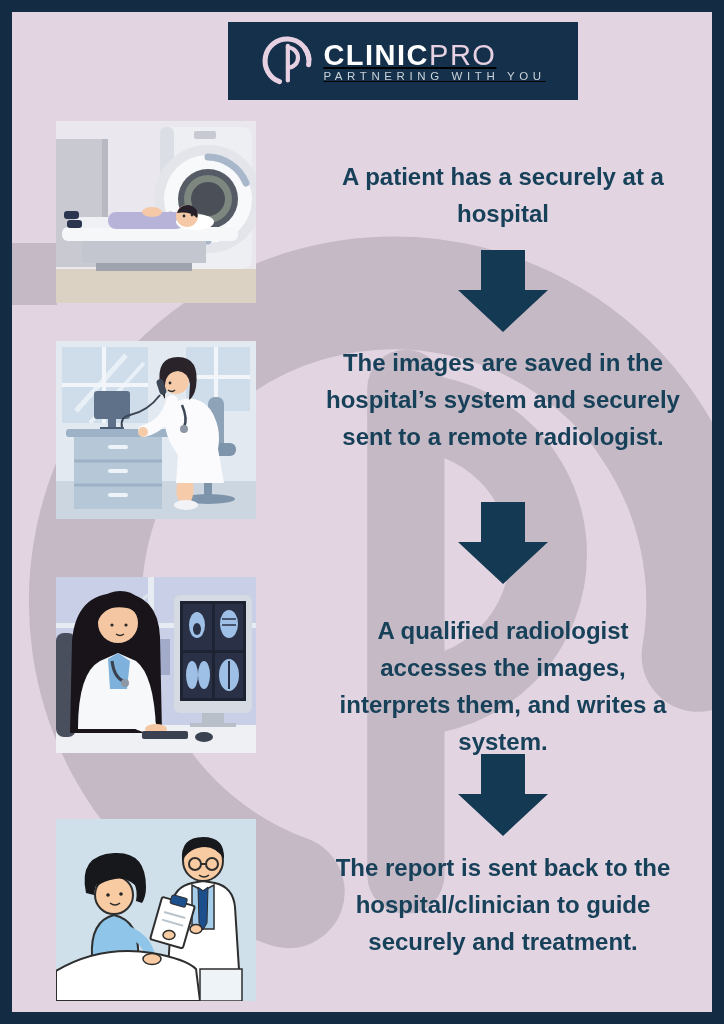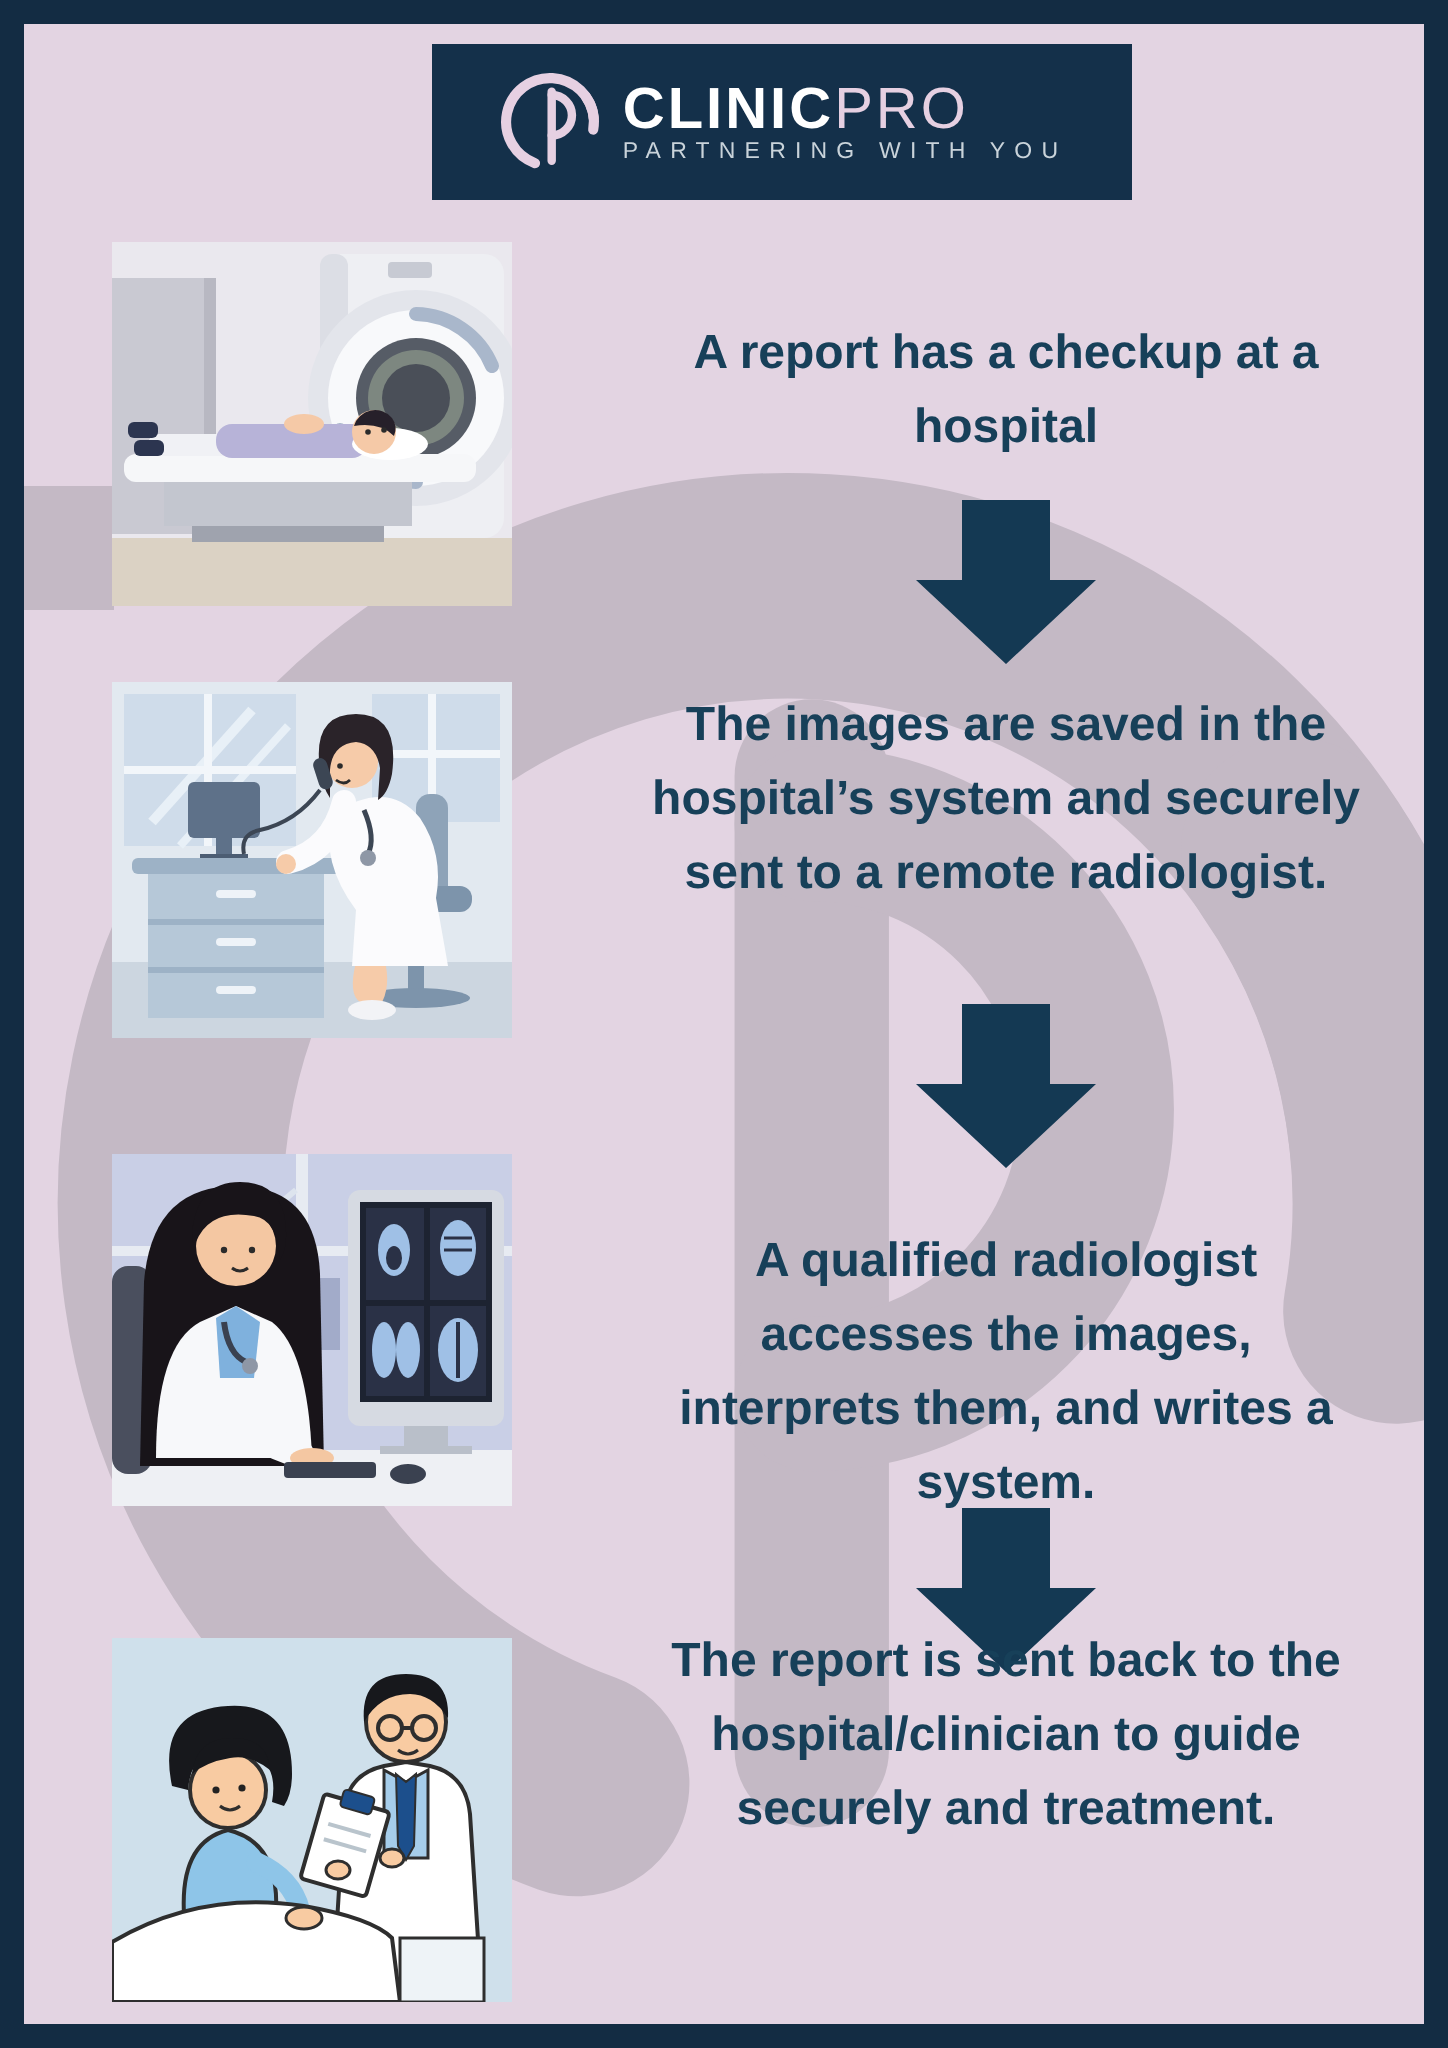--- a/index.html
+++ b/index.html
@@ -19,23 +19,23 @@
     border:12px solid var(--frame-navy);
     background:var(--bg-pink);
     overflow:hidden;
     font-family:"Liberation Sans", sans-serif;
   }
   
   .watermark{position:absolute;left:2px;top:210px;width:760px;height:760px;}
   .wm-patch{position:absolute;left:0;top:231px;width:45px;height:62px;background:var(--wm-grey);}
   
   .logo-box{
-    position:absolute;left:204px;top:10px;width:350px;height:78px;
+    position:absolute;left:216px;top:10px;width:350px;height:78px;
     background:var(--logo-navy);
-    display:flex;align-items:center;justify-content:center;gap:9px;
+    display:flex;align-items:center;justify-content:center;gap:9px;text-decoration:underline;
   }
   .logo-text{display:flex;flex-direction:column;}
   .brand-line{font-size:29px;line-height:30px;letter-spacing:1.5px;white-space:nowrap;}
   .brand-primary{color:#ffffff;font-weight:700;}
   .brand-secondary{color:var(--logo-pink);font-weight:300;}
   .tagline{margin-top:0;font-size:11.5px;font-weight:400;letter-spacing:4.6px;color:#c9d3da;white-space:nowrap;}
   
   .step-img{position:absolute;left:44px;width:200px;overflow:hidden;}
   .step-img svg{display:block;}
   #img1{top:109px;height:182px;}
@@ -44,21 +44,21 @@
   #img4{top:807px;height:182px;}
   
   .step-text{
     position:absolute;left:286px;width:410px;
     text-align:center;color:var(--text-navy);
     font-size:24px;line-height:37px;font-weight:700;
   }
   #txt1{top:146px;}
   #txt2{top:332px;}
   #txt3{top:560px;margin-top:40px;}
-  #txt4{top:800px;}
+  #txt4{top:837px;}
   
   .flow-arrow{position:absolute;left:446px;width:90px;height:82px;}
   #arrow1{top:238px;}
   #arrow2{top:490px;}
   #arrow3{top:742px;}
 </style>
 </head>
 <body>
 
 <div class="poster">
@@ -116,21 +116,21 @@
       <ellipse cx="96" cy="91" rx="10" ry="5" fill="#f5c9a7"></ellipse>
       <ellipse cx="139" cy="101" rx="19" ry="8" fill="#ffffff"></ellipse>
       <circle cx="131" cy="95" r="11" fill="#f5c9a7"></circle>
       <path d="M121 92 a11 11 0 0 1 19 -4 q3 4 1 9 q-7 -7 -20 -5 z" fill="#26202a"></path>
       <circle cx="128" cy="95" r="1.4" fill="#2b2b2b"></circle>
       <circle cx="136" cy="94" r="1.4" fill="#2b2b2b"></circle>
     </svg>
   </div>
 
   <div class="step-text" id="txt1">
-    <div>A report has a checkup at a</div>
+    <div>A patient has a securely at a</div>
     <div>hospital</div>
   </div>
 
   <svg class="flow-arrow" id="arrow1" viewBox="0 0 90 82" aria-hidden="true">
     <path d="M23 0 L67 0 L67 40 L90 40 L45 82 L0 40 L23 40 Z" fill="#143953"></path>
   </svg>
 
   <div class="step-img" id="img2">
     <svg width="200" height="178" viewBox="0 0 200 178">
       <rect width="200" height="178" fill="#e2e9f0"></rect>

